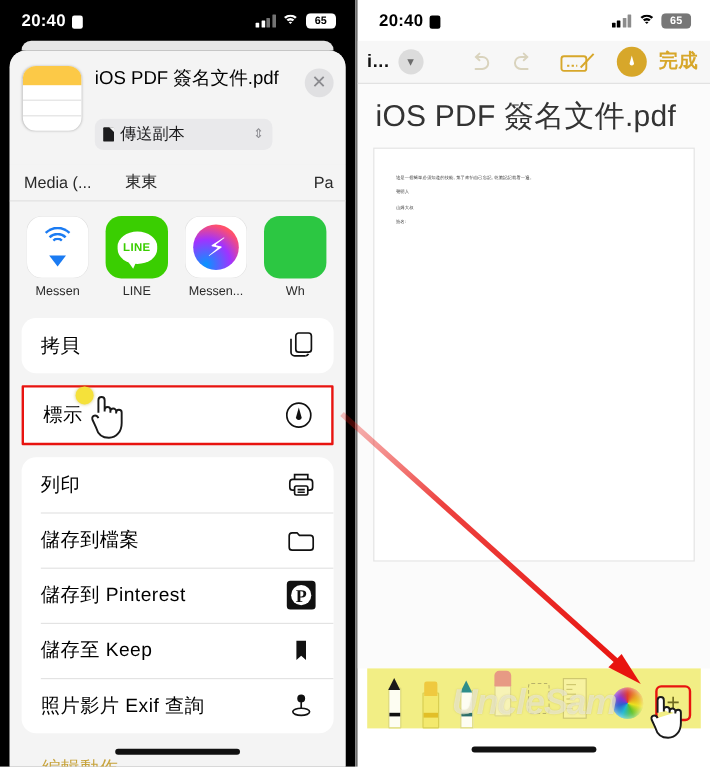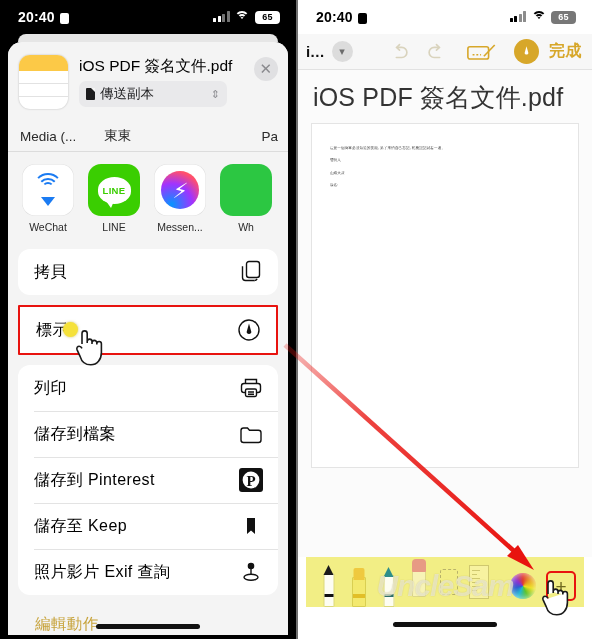--- a/index.html
+++ b/index.html
@@ -18,21 +18,21 @@
 
   
   .statusbar {
     height: 34px; display: flex; align-items: center;
     justify-content: space-between; padding: 0 16px 0 18px;
     font-size: 14px; font-weight: bold; letter-spacing: .2px;
   }
   .sb-dark { color: #ffffff; }
   .sb-light { color: #000000; }
   .sb-left { display: flex; align-items: center; gap: 5px; }
-  .sb-right { display: flex; gap: 5px; }
+  .sb-right { display: flex; align-items: center; gap: 5px; }
   .lock-ico {
     display: inline-block; width: 9px; height: 11px; border-radius: 2px;
     background: currentColor; position: relative; top: 1px;
   }
   .bars { display: flex; align-items: flex-end; gap: 1.5px; height: 11px; }
   .bars i { display: block; width: 3px; background: currentColor; border-radius: .5px; }
   .bars i:nth-child(1){ height: 4px; }
   .bars i:nth-child(2){ height: 6px; }
   .bars i:nth-child(3){ height: 8px; opacity:.45; }
   .bars i:nth-child(4){ height: 11px; opacity:.45; }
@@ -80,21 +80,21 @@
   }
   .file-thumb .band-y { height: 16px; background: #fcc947; }
   .file-thumb .line { height: 1.2px; background: #e2e2e2; margin: 0; }
   .file-thumb .gap { flex: 1; }
   .head-text { flex: 1; min-width: 0; padding-top: 1px; }
   .file-name {
     font-size: 15.5px; color: #000; font-weight: 400; line-height: 20px;
     white-space: nowrap; overflow: hidden;
   }
   .copy-pill {
-    margin-top: 5px; display: inline-flex; align-items: center; gap: 5px;
+    margin-top: 23px; display: inline-flex; align-items: center; gap: 5px;
     background: #e9e9eb; border-radius: 7px; padding: 4px 7px 4px 7px;
     min-width: 148px; justify-content: flex-start;
   }
   .copy-pill .doc-glyph {
     width: 9px; height: 12px; background: #1c1c1e; border-radius: 1px;
     position: relative; flex: none;
   }
   .copy-pill .doc-glyph::after{
     content:""; position:absolute; right:0; top:0; border-width:0 4px 4px 0;
     border-style:solid; border-color:transparent #f4f4f4 transparent transparent;
@@ -368,21 +368,21 @@
         <div class="apps-row">
           <div class="app">
             <div class="app-icon ico-airdrop">
               <div class="ad-rings">
                   <i></i>
                   <i></i>
                   <i></i>
                   <div class="ad-tri"></div>
                 </div>
             </div>
-            <div class="app-label">WeChat</div>
+            <div class="app-label">Messen</div>
           </div>
           <div class="app">
             <div class="app-icon ico-line">
               <div class="line-bubble">
                   <span>LINE</span>
                 </div>
             </div>
             <div class="app-label">LINE</div>
           </div>
           <div class="app">

